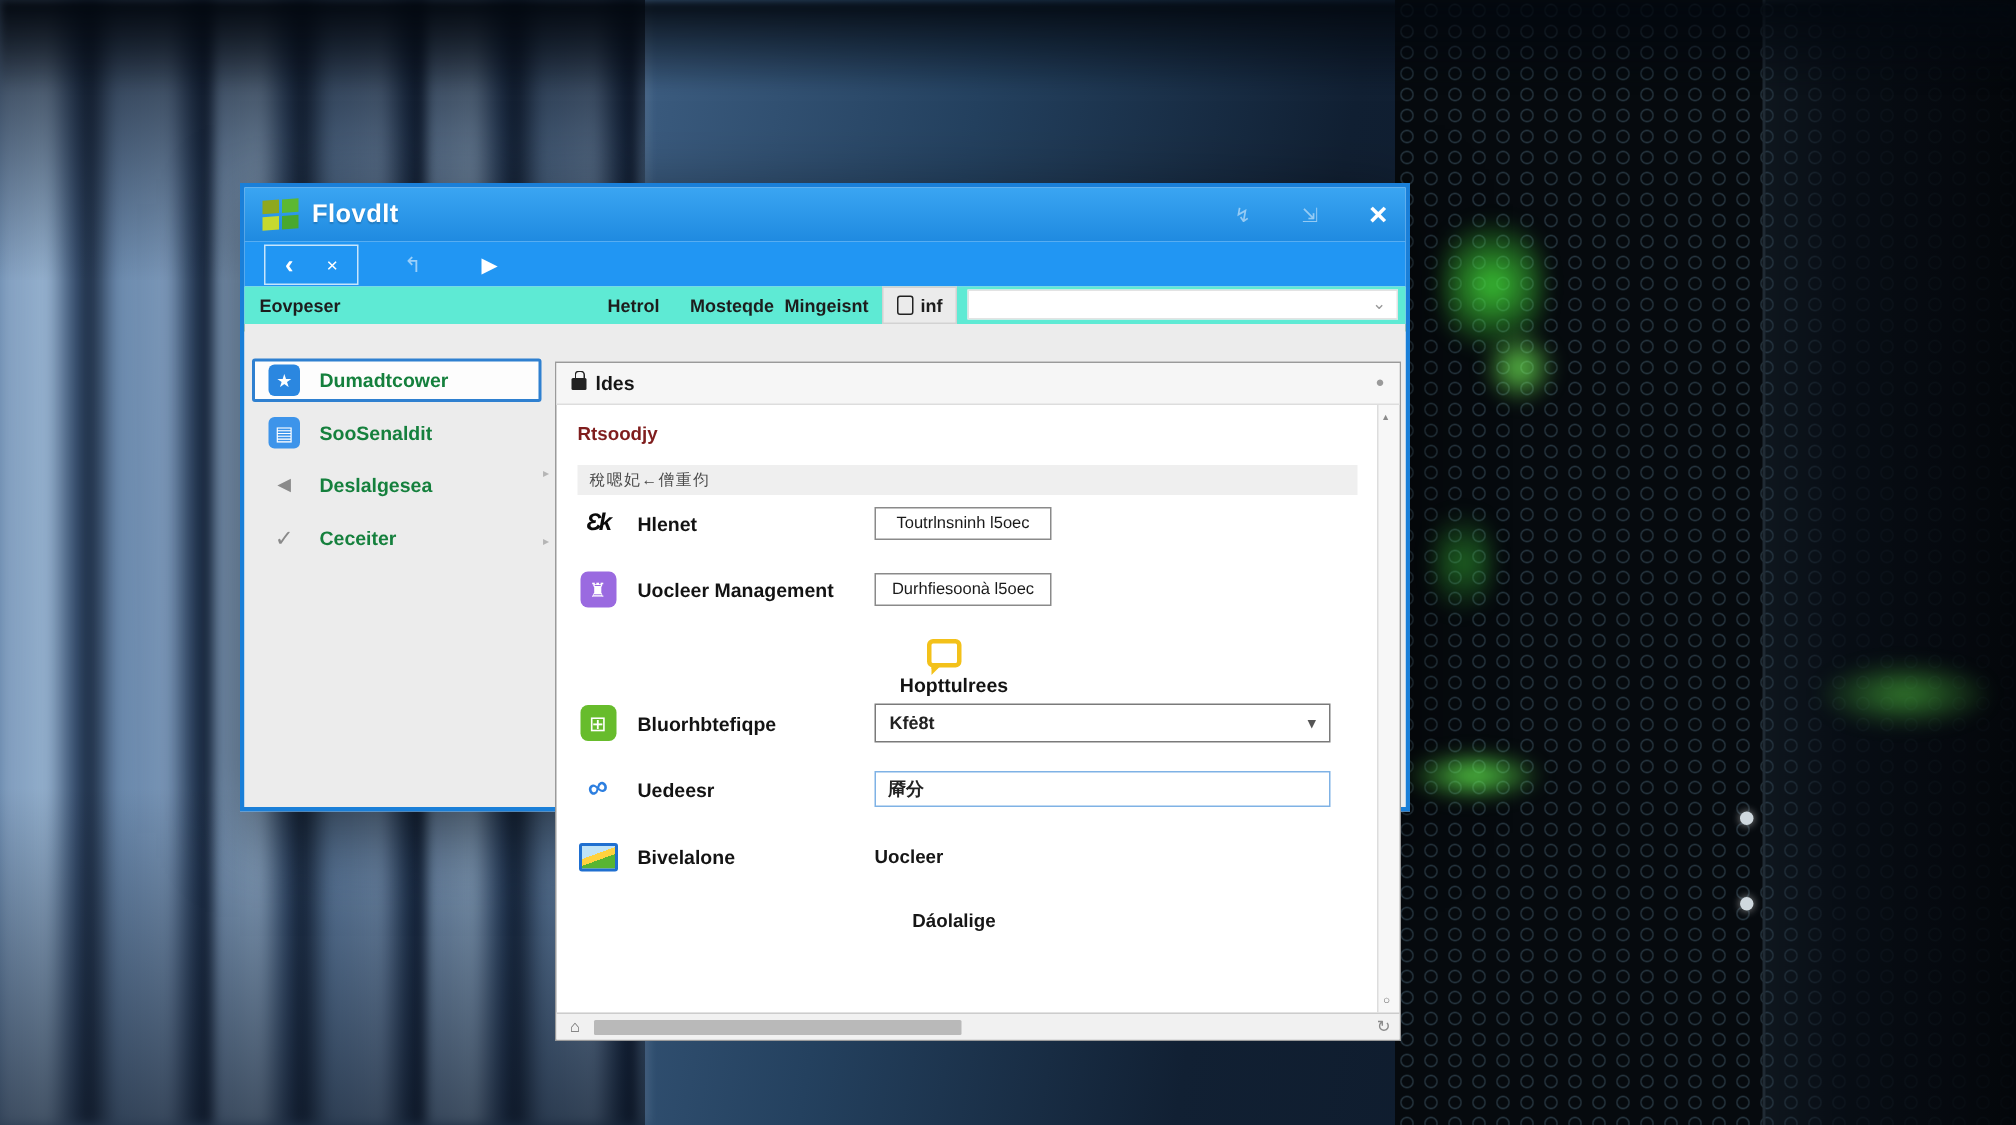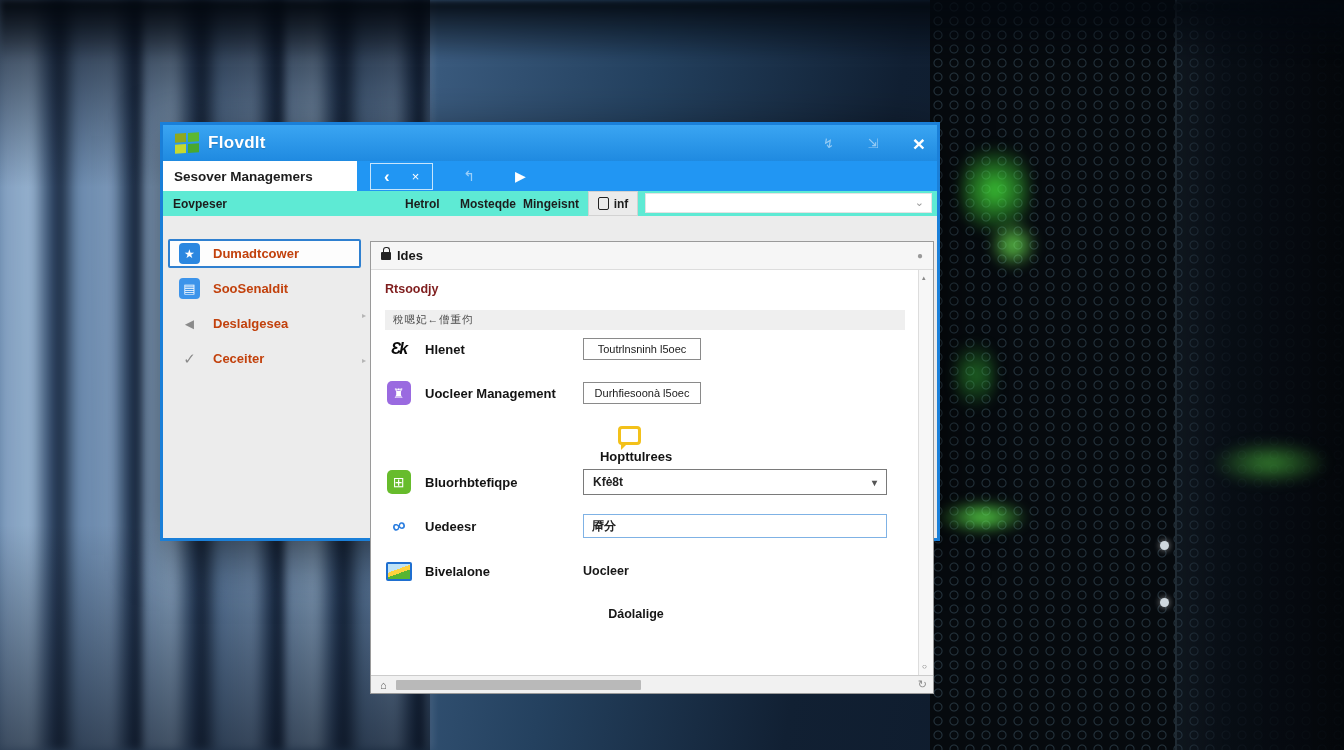--- a/index.html
+++ b/index.html
@@ -62,21 +62,21 @@
   .combo-chev{position:absolute;right:7px;top:2px;color:#9a9a9a;font-size:11px;}
 
   .winbody{position:absolute;left:0;right:0;top:91px;bottom:0;background:#ececec;}
   .side-item{position:absolute;left:5px;width:193px;height:29px;display:flex;align-items:center;box-sizing:border-box;border:2px solid transparent;border-radius:2px;}
   .side-item.sel{background:#fdfdfd;border-color:#2f80d0;}
   .s0{top:23px;} .s1{top:58px;} .s2{top:93px;} .s3{top:128px;}
   .side-ic{width:21px;height:21px;margin:0 13px 0 9px;display:flex;align-items:center;justify-content:center;font-size:12px;border-radius:4px;flex:0 0 21px;}
   .ic-blue{background:#2b87e0;color:#fff;}
   .ic-blue2{background:#3d94ea;color:#fff;font-size:13px;}
   .ic-gray{color:#8a8a8a;font-size:15px;background:transparent;}
-  .side-label{font-weight:700;font-size:13px;color:#c2410c;}
+  .side-label{font-weight:700;font-size:13px;color:#15803d;}
   .side-tick{position:absolute;left:199px;width:5px;height:9px;color:#b5b5b5;font-size:8px;line-height:9px;}
 
   .panel{position:absolute;left:207px;top:25px;width:564px;height:453px;box-sizing:border-box;border:1px solid #9a9a9a;background:#fff;display:flex;flex-direction:column;}
   .panel-header{height:27px;background:#f6f6f6;border-bottom:1px solid #ddd;display:flex;align-items:center;padding:0 10px;flex:0 0 27px;}
   .lock{position:relative;width:10px;height:8px;background:#222;border-radius:1px;margin-right:6px;}
   .lock::before{content:"";position:absolute;left:2px;top:-5px;width:5px;height:5px;border:1.6px solid #222;border-bottom:none;border-radius:3px 3px 0 0;}
   .panel-title{font-weight:700;font-size:13px;color:#161616;}
   .hdr-dot{margin-left:auto;color:#9a9a9a;font-size:10px;}
   .panel-body{position:relative;flex:1;overflow:hidden;}
   .subtitle{position:absolute;left:14px;top:12px;font-size:12.5px;font-weight:600;color:#7f1d1d;}
@@ -134,23 +134,20 @@
           <i class="p4"></i>
       </div>
       <span class="title-text">Flovdlt</span>
       <span class="tb-spacer"></span>
       <span class="ghost-ic">↯</span>
       <span class="ghost-ic">⇲</span>
       <span class="close-btn">×</span>
     </div>
 
     <div class="tabrow">
-      <div class="tab">
-        <span>Sesover Managemers</span>
-      </div>
       <div class="navbox">
         <span class="nav-back">‹</span>
         <span class="nav-x">×</span>
       </div>
       <span class="tool-ghost">↰</span>
       <span class="tool-play">▶</span>
     </div>
 
     <div class="menubar">
       <span class="menu-item m-left">Eovpeser</span>

